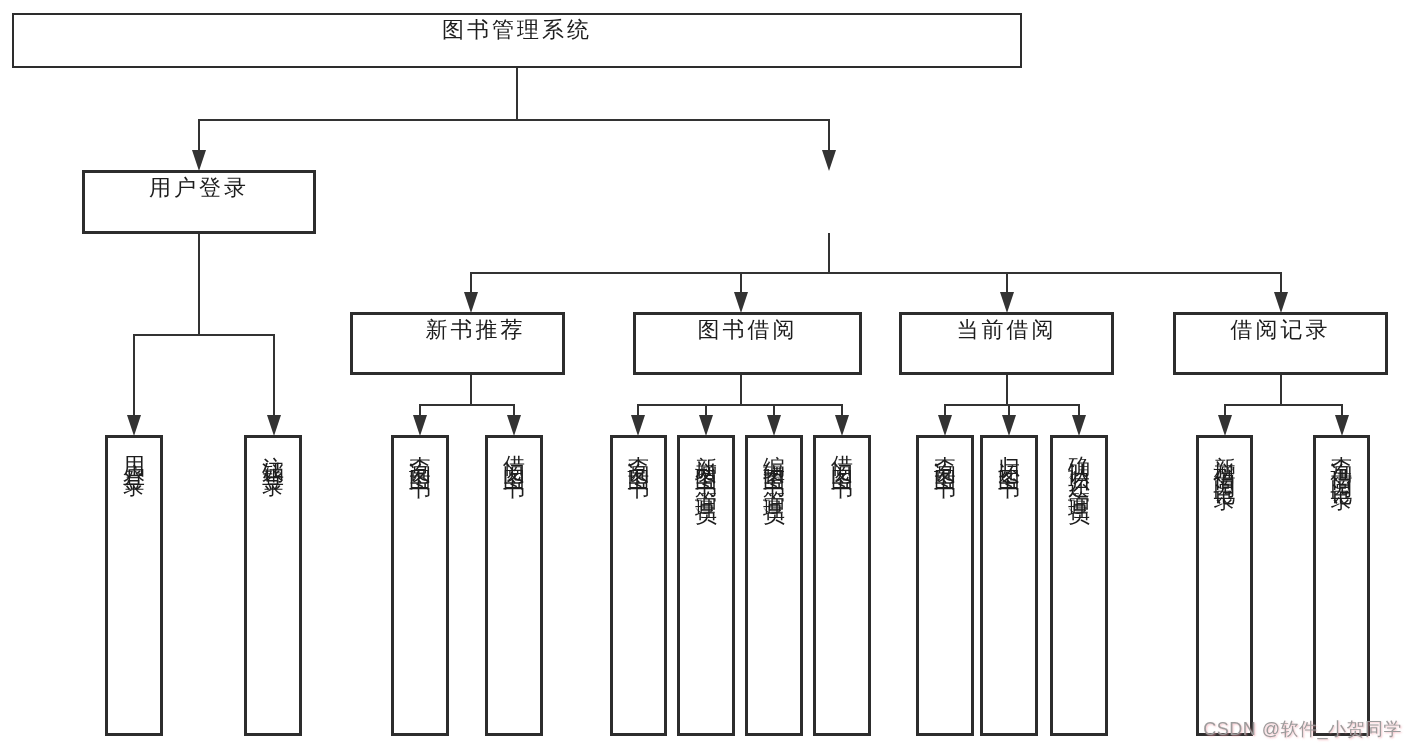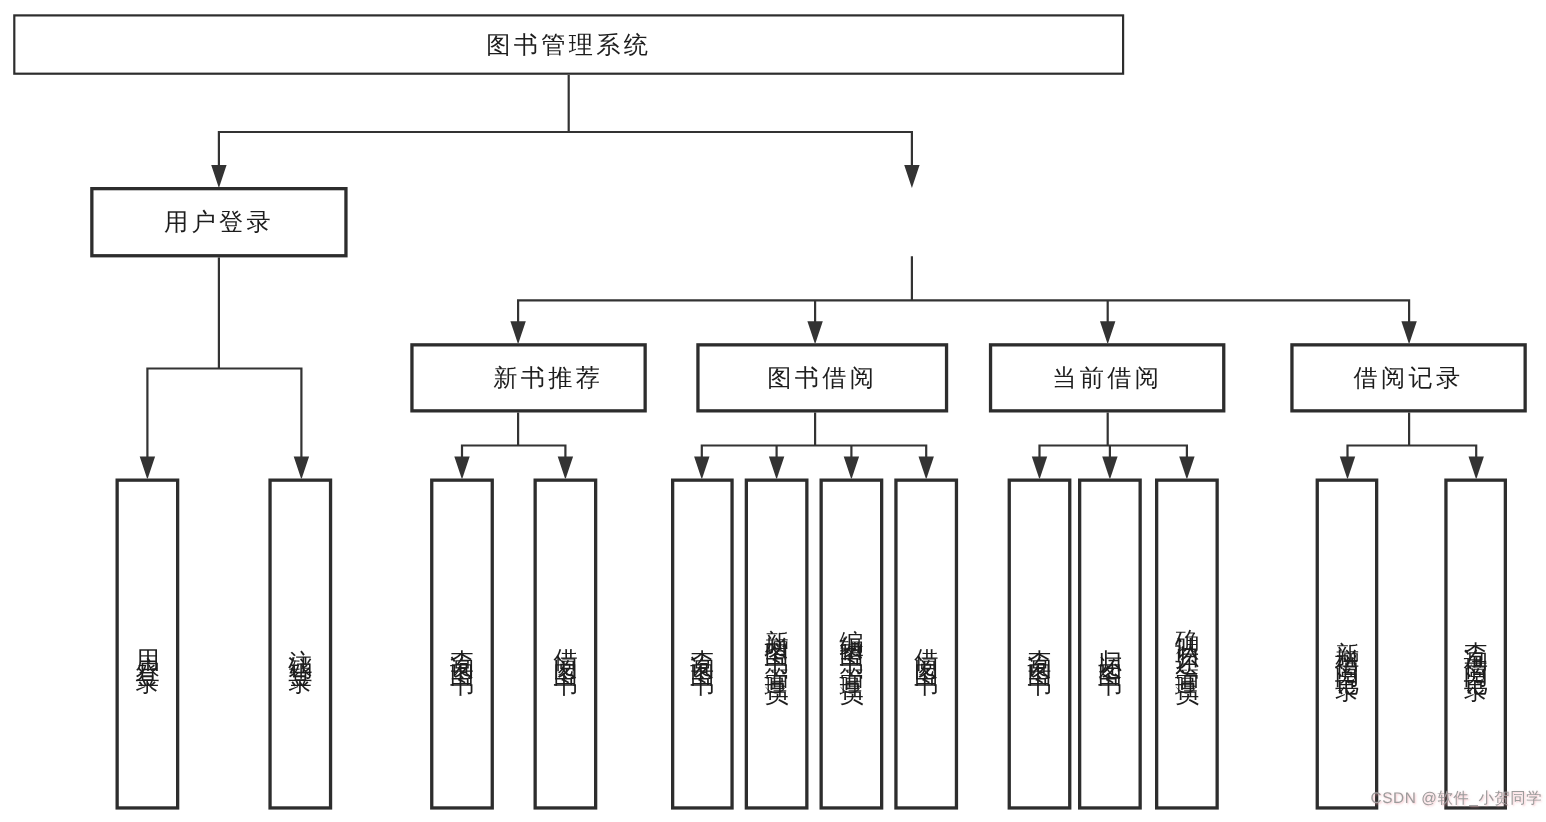--- a/index.html
+++ b/index.html
@@ -16,42 +16,42 @@
     left: 0; top: 0;
     width: 1405px; height: 747px;
     pointer-events: none;
   }
   .node {
     position: absolute;
     box-sizing: border-box;
     border: 3px solid #2d2d2d;
     background: #ffffff;
     display: flex;
-    align-items: center;
+    align-items: flex-start;
     justify-content: center;
     color: #1d1d1d;
   }
   .node.h span {
     font-size: 22px;
     letter-spacing: 3px;
     white-space: nowrap;
   }
   .node.root { border-width: 2.5px; }
   .node.v span {
     writing-mode: vertical-rl;
     text-orientation: mixed;
     font-size: 22px;
     letter-spacing: 7px;
     line-height: 1.1;
   }
   #watermark {
     position: absolute;
     right: 3px;
     top: 717px;
-    font-size: 14px;
+    font-size: 18px;
     letter-spacing: 0.5px;
     color: #9c9c9c;
     text-shadow: 1px 1px 2px rgba(241, 156, 168, 0.65);
     white-space: nowrap;
   }
 </style>
 </head>
 <body>
 
 <div id="canvas">
@@ -88,21 +88,21 @@
   </svg>
 
   <div class="node h root" style="left:12px; top:13px; width:1010px; height:55px;">
     <span>图书管理系统</span>
   </div>
 
   <div class="node h" style="left:82px; top:170px; width:234px; height:64px;">
     <span>用户登录</span>
   </div>
 
-  <div class="node h" style="left:373px; top:312px; width:215px; height:63px;padding-left:36px;">
+  <div class="node h" style="left:350px; top:312px; width:215px; height:63px;padding-left:36px;">
     <span>新书推荐</span>
   </div>
   <div class="node h" style="left:633px; top:312px; width:229px; height:63px;">
     <span>图书借阅</span>
   </div>
   <div class="node h" style="left:899px; top:312px; width:215px; height:63px;">
     <span>当前借阅</span>
   </div>
   <div class="node h" style="left:1173px; top:312px; width:215px; height:63px;">
     <span>借阅记录</span>

